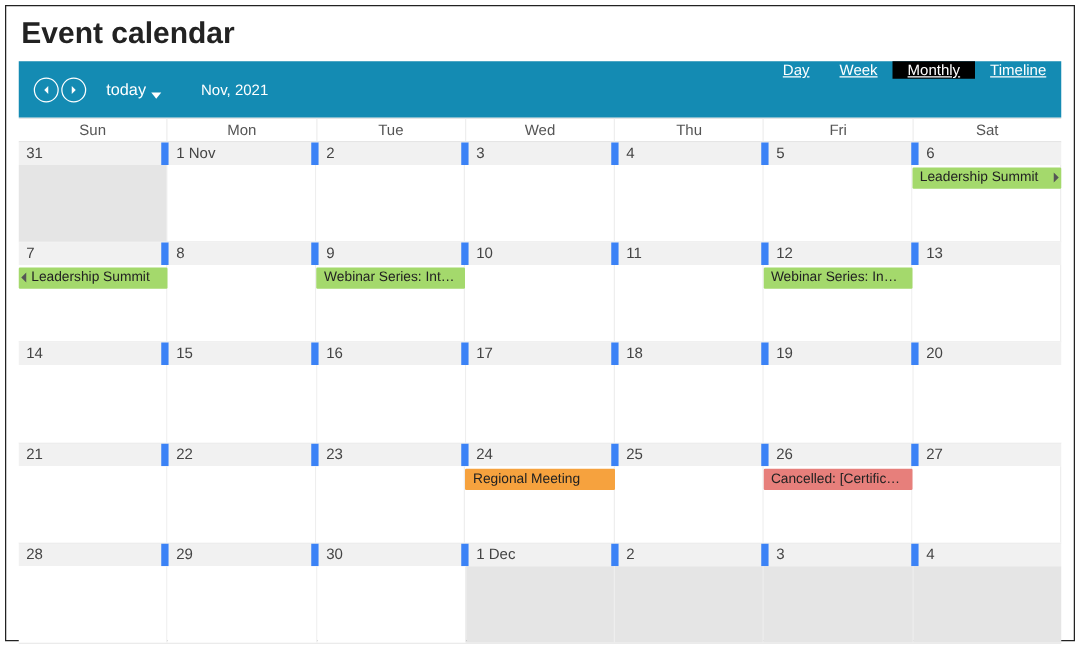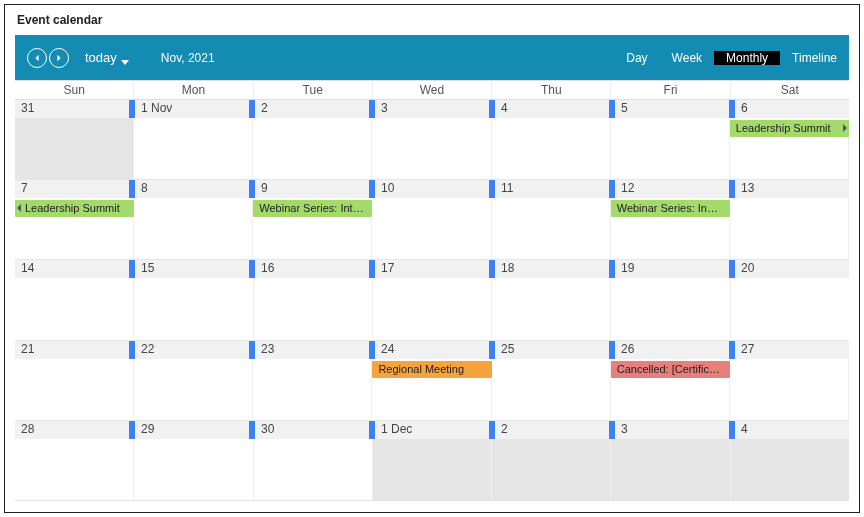--- a/index.html
+++ b/index.html
@@ -9,21 +9,21 @@
     padding: 4px;
   }
   .panel {
     border: 1px solid #222;
     width: 856px;
     height: 509px;
     background: #fff;
     padding: 6px 10px 10px 10px;
   }
   .page-title {
-    font-size: 12px;
+    font-size: 24px;
     font-weight: 600;
     color: #222;
     margin: 2px 0 8px 2px;
   }
   .toolbar {
     background: #148bb3;
     color: #fff;
     height: 45px;
     display: flex;
     align-items: center;
@@ -64,21 +64,22 @@
   .month-label {
     margin-left: 32px;
     font-size: 12px;
     font-weight: 400;
     color: #fff;
   }
   .view-switch {
     margin-left: auto;
     display: flex;
     height: 100%;
-    align-items: center;
+    align-items: flex-start;
+    text-decoration: underline;
   }
   .view-btn {
     padding: 0 12px;
     display: flex;
     align-items: center;
     font-size: 12px;
     color: #fff;
     cursor: pointer;
   }
   .view-btn.active {

